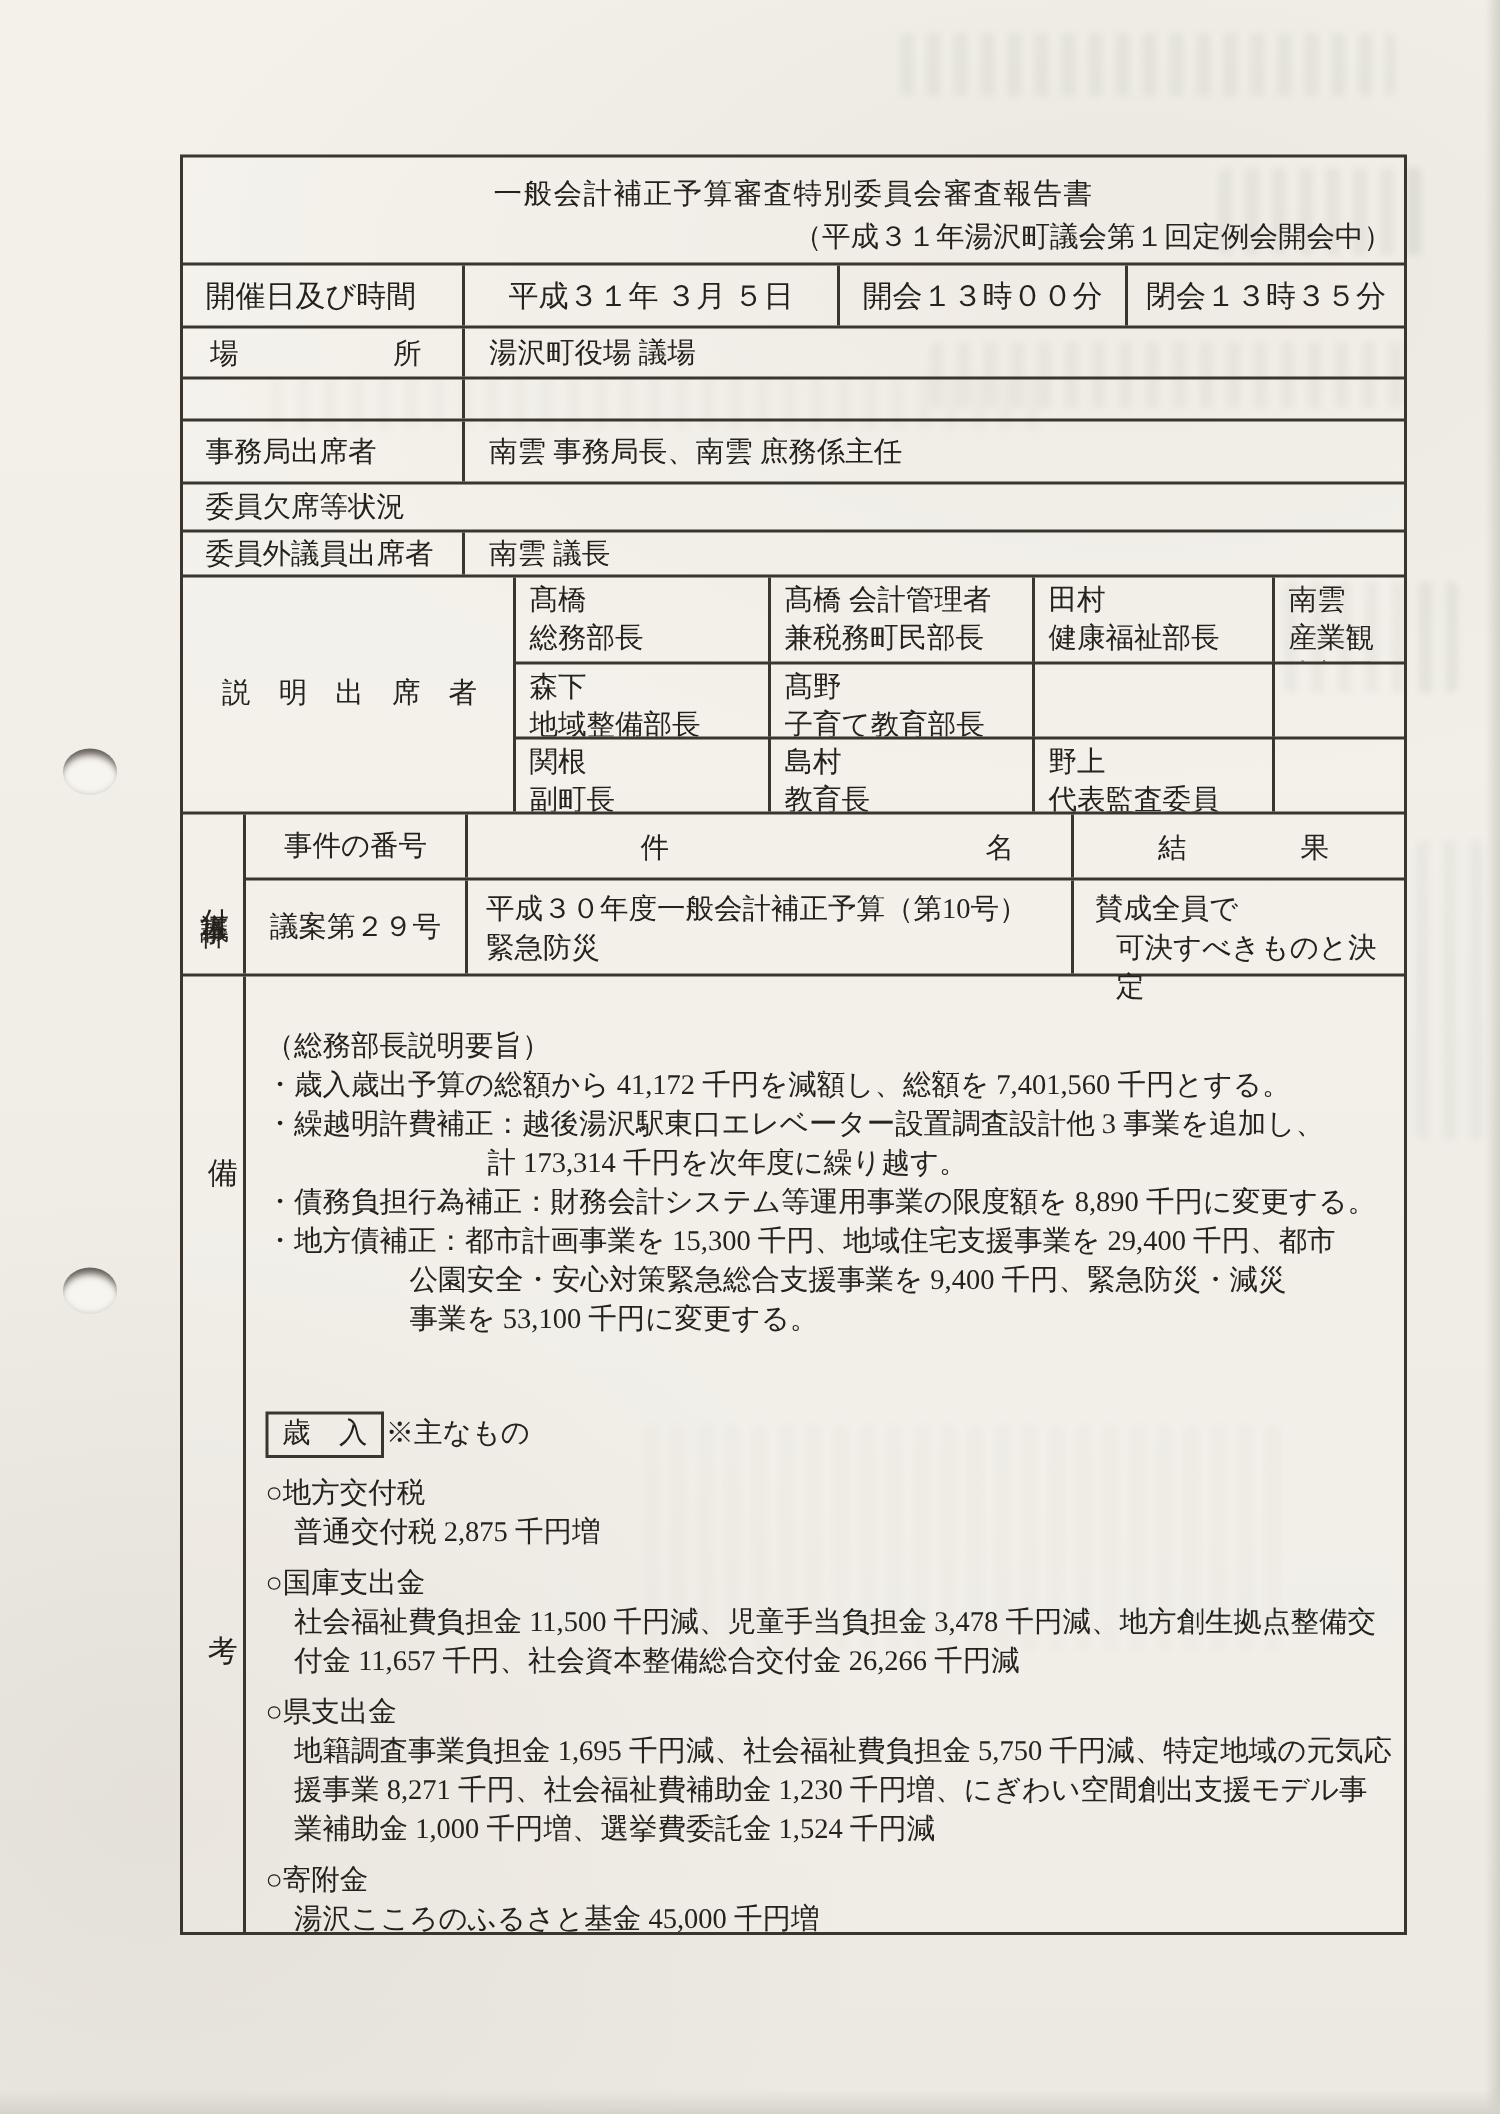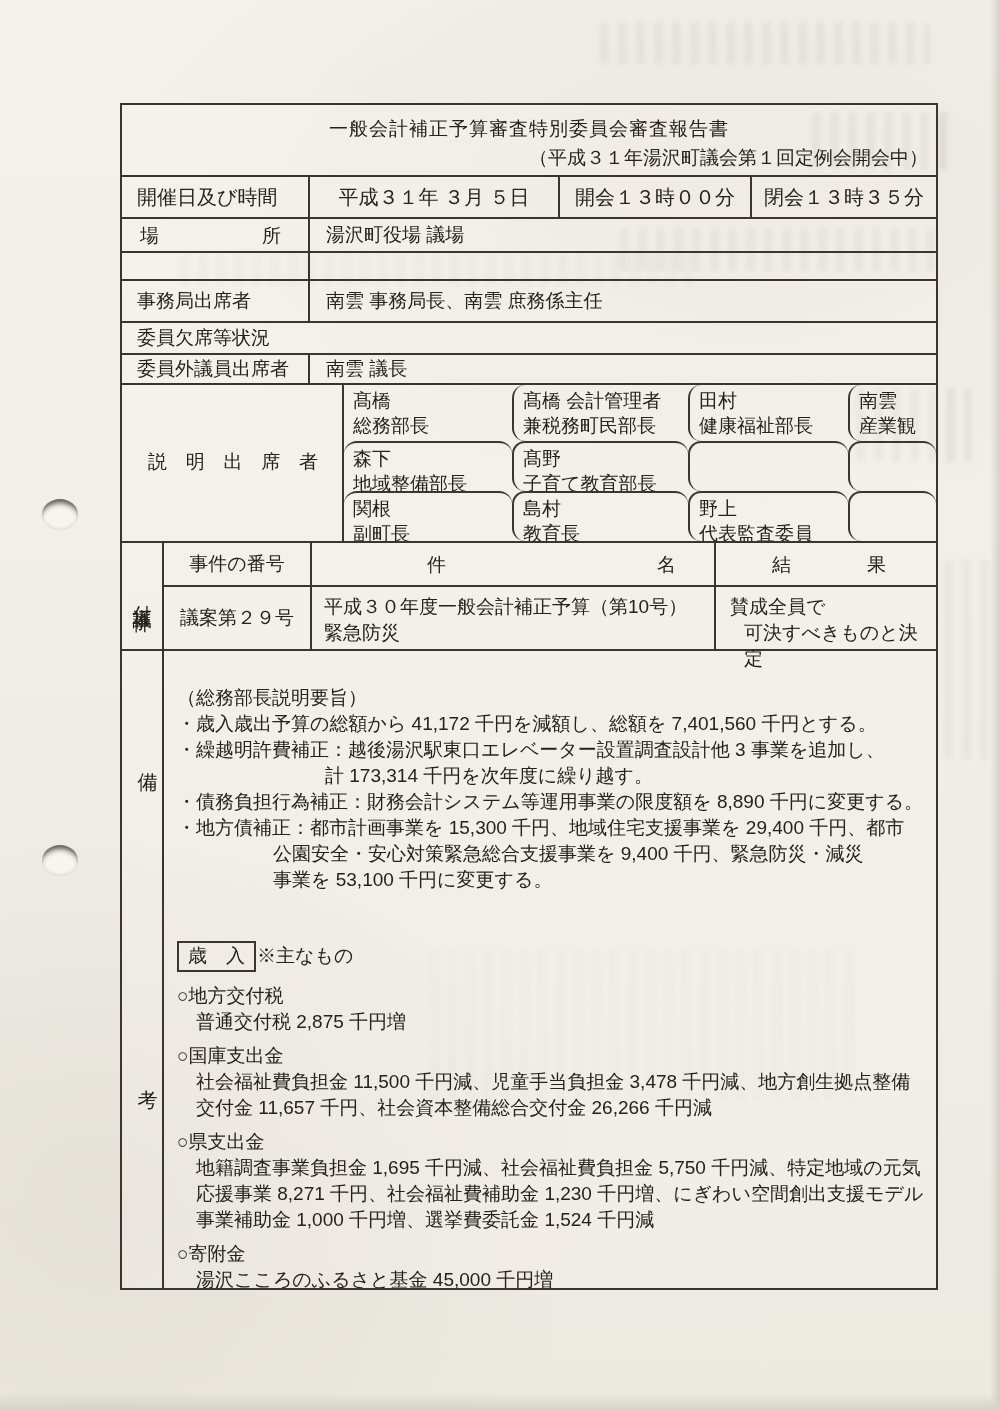--- a/index.html
+++ b/index.html
@@ -3,21 +3,21 @@
 <meta charset="utf-8">
 <style>
   * { margin:0; padding:0; box-sizing:border-box; }
   html,body { background:#c9c7c1; }
   .sheet {
     position:relative; width:1000px; height:1409px; overflow:hidden;
     background:
       radial-gradient(ellipse 900px 500px at 75% 12%, rgba(220,216,206,.35), rgba(0,0,0,0) 70%),
       radial-gradient(ellipse 700px 600px at 10% 85%, rgba(214,210,200,.4), rgba(0,0,0,0) 70%),
       linear-gradient(#f3f1ea, #efede6 60%, #ece9e1);
-    font-family:Liberation Sans, sans-serif;
+    font-family:Liberation Serif, serif;
     color:#25221d;
   }
   .edge-bottom { position:absolute; left:0; bottom:0; width:100%; height:16px;
     background:linear-gradient(rgba(0,0,0,0), #d6d3ca); }
   .edge-right { position:absolute; right:0; top:0; width:10px; height:100%;
     background:linear-gradient(90deg, rgba(0,0,0,0), rgba(130,126,116,.25)); }
 
   .hole { position:absolute; width:36px; height:31px; border-radius:50%;
     background:#f7f5f0;
     box-shadow: inset 0 7px 5px -3px rgba(72,66,58,.85), inset 0 -2px 4px -2px rgba(120,114,104,.35);
@@ -63,21 +63,21 @@
   .r-abs   { height:32px; }
   .r-out   { height:30px; }
 
   
   .r-att { height:158px; }
   .att-lab { width:220px; font-size:19px; padding:64px 24px 0 26px;
     text-align:justify; text-align-last:justify; }
   .att-grid { flex:1; display:grid; grid-template-columns:168px 176px 160px 1fr;
     grid-template-rows:56px 50px 1fr; border-left:2px solid #3a362e; }
   .att-cell { border-left:2px solid #3a362e; border-top:2px solid #3a362e;
-    padding:3px 6px 0 9px; font-size:19px; line-height:25px; overflow:hidden;border-radius:13px; }
+    padding:3px 6px 0 9px; font-size:19px; line-height:25px; overflow:hidden; }
   .att-cell:nth-child(4n+1) { border-left:none; }
   .att-cell:nth-child(-n+4) { border-top:none; }
 
   
   .agenda { display:flex; border-top:2px solid #3a362e; }
   .vlab { width:40px; writing-mode:vertical-rl; text-orientation:upright;
     font-size:19px; display:flex; align-items:center; justify-content:center;
     letter-spacing:3px; }
   .ag-main { flex:1; border-left:2px solid #3a362e; }
   .ag-hrow { display:flex; height:42px; }

